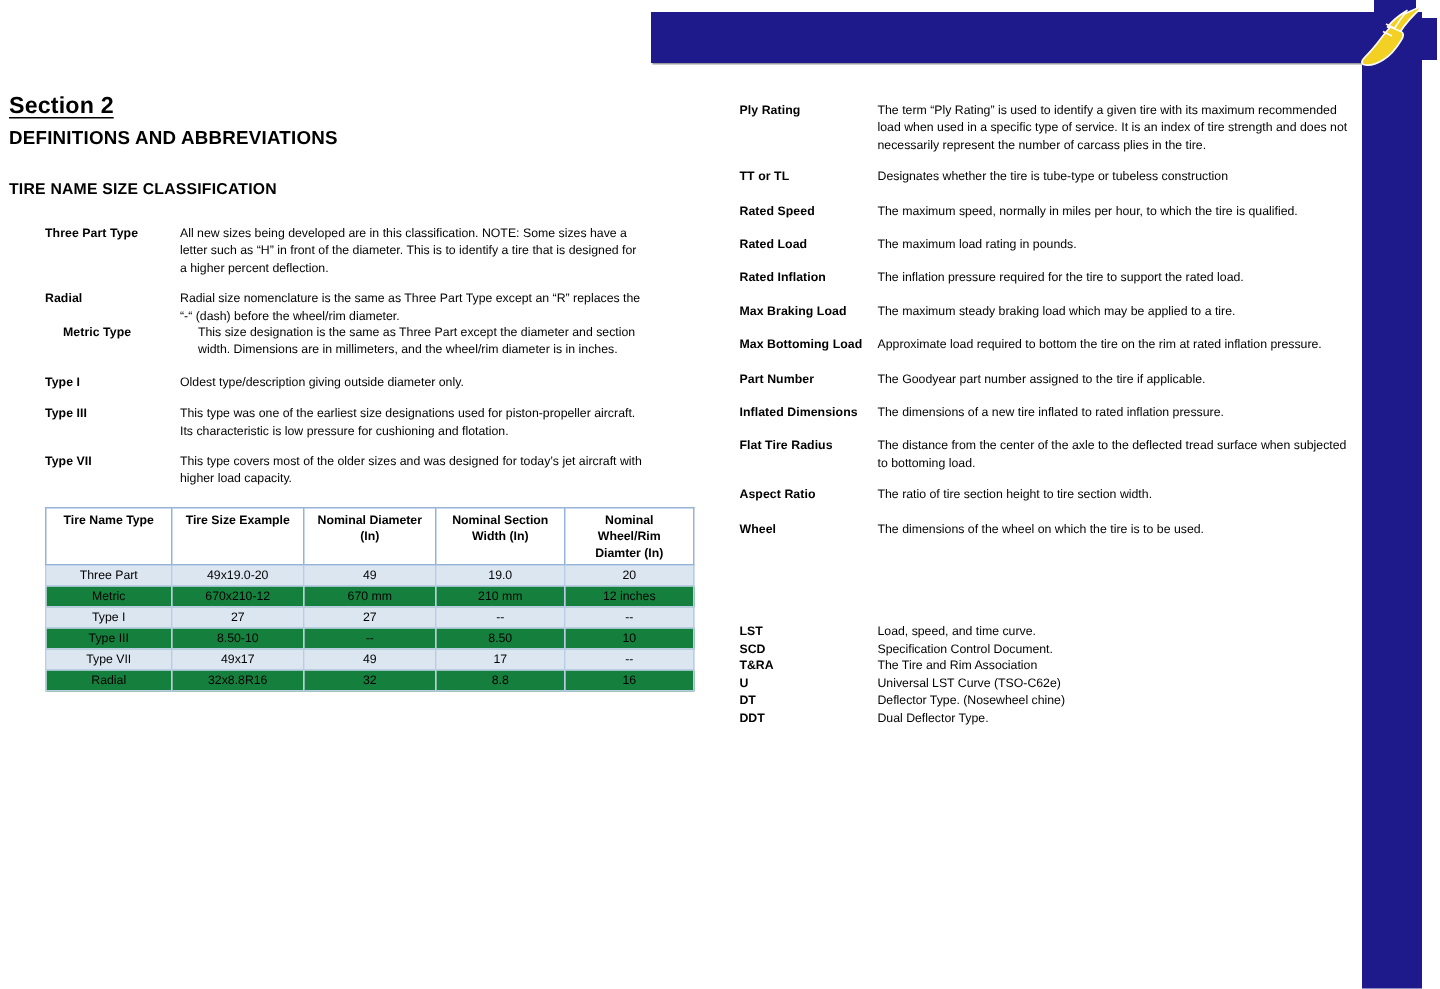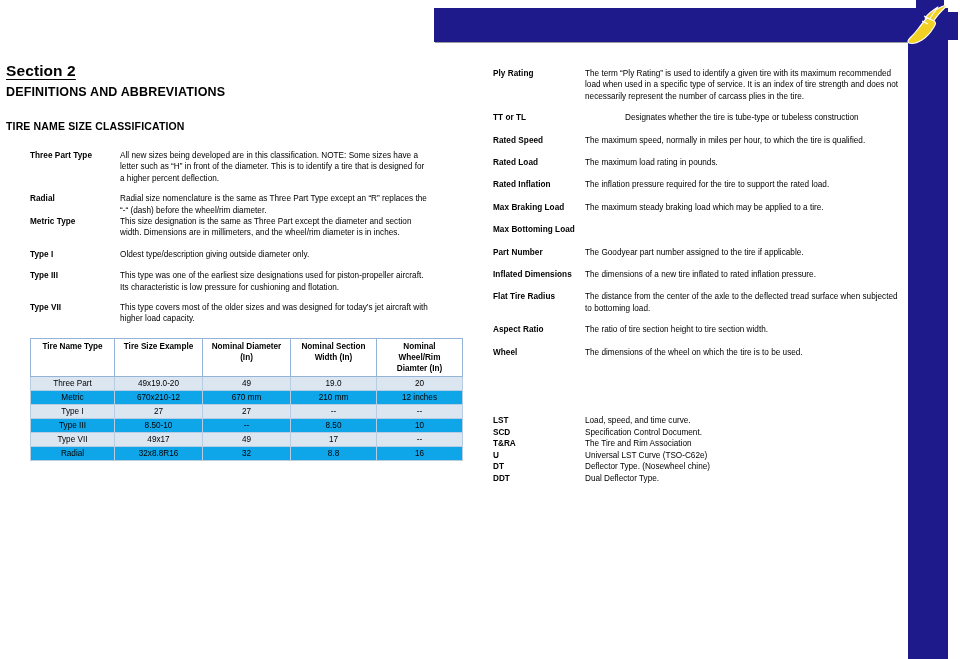--- a/index.html
+++ b/index.html
@@ -138,21 +138,21 @@
   }
   #size-table thead th {
     font-weight: bold;
     background: #ffffff;
     border-color: #95b3d7;
     padding-top: 2px;
     padding-bottom: 2px;
     vertical-align: top;
   }
   #size-table tbody tr.odd td { background: #dce6f1; }
-  #size-table tbody tr.even td { background: #0ea5e9; }
+  #size-table tbody tr.even td { background: #15803d; }
   #size-table tbody td { font-weight: normal; }
 
   
   #size-table col.c0 { width: 84px; }
   #size-table col.c1 { width: 88px; }
   #size-table col.c2 { width: 88px; }
   #size-table col.c3 { width: 86px; }
   #size-table col.c4 { width: 86px; }
 
   
@@ -210,21 +210,21 @@
 
   <div id="left-defs" class="defs">
       <div class="def-row" style="margin-bottom: 9px;">
         <div class="def-term">Three Part Type</div>
         <div class="def-desc">All new sizes being developed are in this classification.  NOTE:  Some sizes have a letter such as “H” in front of the diameter.  This is to identify a tire that is designed for a higher percent deflection.</div>
       </div>
       <div class="def-row">
         <div class="def-term">Radial</div>
         <div class="def-desc">Radial size nomenclature is the same as Three Part Type except an “R” replaces the “-“ (dash) before the wheel/rim diameter.</div>
       </div>
-      <div class="def-row" style="margin-bottom: 10px;">
+      <div class="def-row" style="margin-bottom: 10px; padding-left: 12px;">
         <div class="def-term">Metric Type</div>
         <div class="def-desc">This size designation is the same as Three Part except the diameter and section width. Dimensions are in millimeters, and the wheel/rim diameter is in inches.</div>
       </div>
       <div class="def-row" style="margin-bottom: 10px;">
         <div class="def-term">Type I</div>
         <div class="def-desc">Oldest type/description giving outside diameter only.</div>
       </div>
       <div class="def-row" style="margin-bottom: 9px;">
         <div class="def-term">Type III</div>
         <div class="def-desc">This type was one of the earliest size designations used for piston-propeller aircraft. Its characteristic is low pressure for cushioning and flotation.</div>
@@ -302,21 +302,21 @@
 
 </div>
 
 <div id="right-column" class="column">
 
   <div id="right-defs" class="defs">
       <div class="def-row" style="margin-bottom: 10px;">
         <div class="def-term">Ply Rating</div>
         <div class="def-desc">The term “Ply Rating” is used to identify a given tire with its maximum recommended<br>load when used in a specific type of service.  It is an index of tire strength and does not necessarily represent the number of carcass plies in the tire.</div>
       </div>
-      <div class="def-row" style="margin-bottom: 11px; gap: 40px;">
+      <div class="def-row" style="margin-bottom: 11px;">
         <div class="def-term">TT or TL</div>
         <div class="def-desc">Designates whether the tire is tube-type or tubeless construction</div>
       </div>
       <div class="def-row" style="margin-bottom: 11px;">
         <div class="def-term">Rated Speed</div>
         <div class="def-desc">The maximum speed, normally in miles per hour, to which the tire is qualified.</div>
       </div>
       <div class="def-row" style="margin-bottom: 11px;">
         <div class="def-term">Rated Load</div>
         <div class="def-desc">The maximum load rating in pounds.</div>
@@ -324,20 +324,21 @@
       <div class="def-row" style="margin-bottom: 11px;">
         <div class="def-term">Rated Inflation</div>
         <div class="def-desc">The inflation pressure required for the tire to support the rated load.</div>
       </div>
       <div class="def-row" style="margin-bottom: 11px;">
         <div class="def-term">Max Braking Load</div>
         <div class="def-desc">The maximum steady braking load which may be applied to a tire.</div>
       </div>
       <div class="def-row" style="margin-bottom: 11px;">
         <div class="def-term">Max Bottoming Load</div>
+        <div class="def-desc">Approximate load required to bottom the tire on the rim at rated inflation pressure.</div>
       </div>
       <div class="def-row" style="margin-bottom: 11px;">
         <div class="def-term">Part Number</div>
         <div class="def-desc">The Goodyear part number assigned to the tire if applicable.</div>
       </div>
       <div class="def-row" style="margin-bottom: 11px;">
         <div class="def-term">Inflated Dimensions</div>
         <div class="def-desc">The dimensions of a new tire inflated to rated inflation pressure.</div>
       </div>
       <div class="def-row" style="margin-bottom: 10px;">

